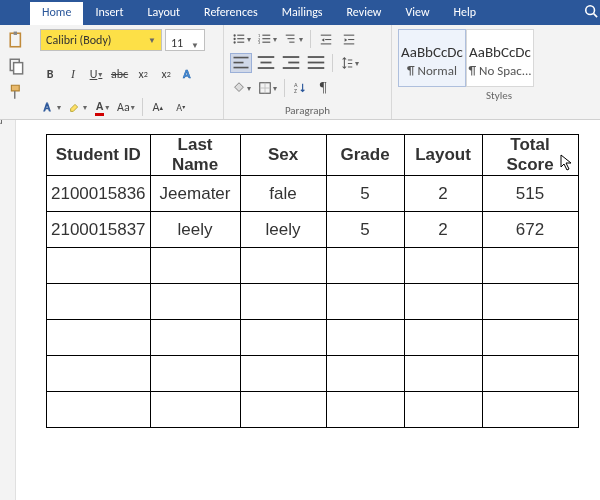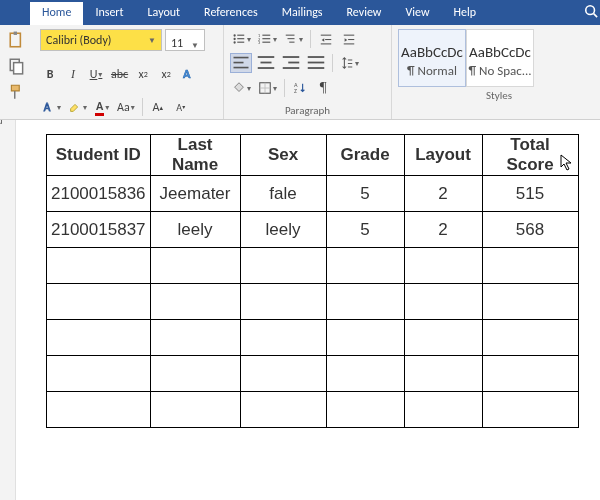--- a/index.html
+++ b/index.html
@@ -285,21 +285,21 @@
           <td class="c4">5</td>
           <td class="c5">2</td>
           <td class="c6">515</td>
         </tr>
         <tr>
           <td class="c1">2100015837</td>
           <td class="c2">leely</td>
           <td class="c3">leely</td>
           <td class="c4">5</td>
           <td class="c5">2</td>
-          <td class="c6">568</td>
+          <td class="c6">672</td>
         </tr>
         <tr>
           <td class="c1"></td>
           <td class="c2"></td>
           <td class="c3"></td>
           <td class="c4"></td>
           <td class="c5"></td>
           <td class="c6"></td>
         </tr>
         <tr>

